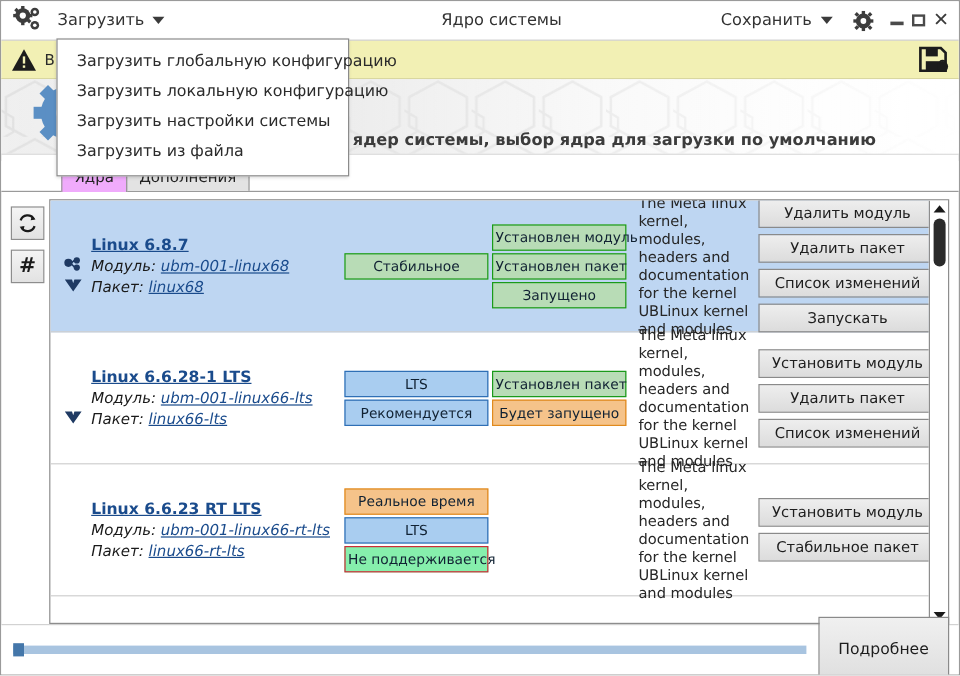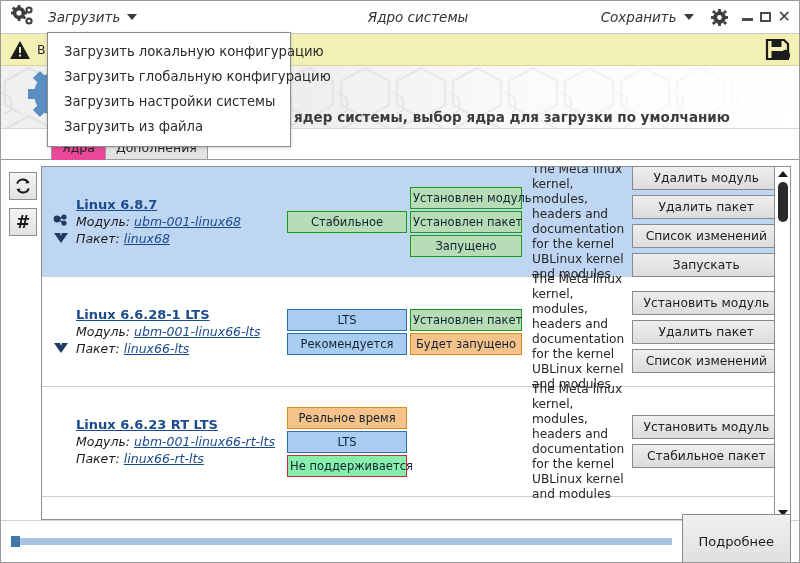--- a/index.html
+++ b/index.html
@@ -20,21 +20,20 @@
 
   
   .titlebar {
     position: relative;
     height: 33px;
     background: #ffffff;
     border-bottom: 1px solid #c8c8c8;
     display: flex;
     align-items: center;
     padding: 0 8px;
-    font-style: italic;
   }
   .tb-gears { width: 28px; height: 24px; position: relative; margin-right: 6px; flex: none; }
   .menu-btn {
     display: flex; align-items: center; gap: 7px;
     font-size: 13.5px; color: #333;
     padding: 2px 5px; cursor: default;
   }
   .caret {
     width: 0; height: 0;
     border-left: 5px solid transparent;
@@ -115,21 +114,21 @@
   .tab {
     font-size: 12.5px; color: #222;
     padding: 4px 10px 4px 10px;
     border: 1px solid #9a9a9a;
     border-bottom: none;
     background: #e3e3e3;
     margin-right: -1px;
     cursor: default;
     position: relative;
   }
-  .tab.active { background: #ec4899; z-index: 2; margin-bottom: -1px; padding-bottom: 5px; }
+  .tab.active { background: #f0abfc; z-index: 2; margin-bottom: -1px; padding-bottom: 5px; }
 
   
   .bodyarea { position: relative; display: flex; padding: 6px 8px 0 4px; height: 360px; }
   .sidebtns { width: 36px; flex: none; padding-top: 6px; }
   .sidebtn {
     width: 28px; height: 28px;
     border: 1px solid #8d8d8d;
     background: linear-gradient(#f4f4f4, #e2e2e2);
     margin: 0 auto 8px auto;
     display: flex; align-items: center; justify-content: center;
@@ -511,19 +510,19 @@
 
   <div class="footer">
     <div class="slider">
       <div class="slider-track"></div>
       <div class="slider-knob"></div>
     </div>
     <div class="detail-btn">Подробнее</div>
   </div>
 
   <div class="dropdown">
+    <div class="dd-item">Загрузить глобальную конфигурацию</div>
     <div class="dd-item">Загрузить локальную конфигурацию</div>
-    <div class="dd-item">Загрузить глобальную конфигурацию</div>
     <div class="dd-item">Загрузить настройки системы</div>
     <div class="dd-item">Загрузить из файла</div>
   </div>
 
 </div>
 
 </body></html>

